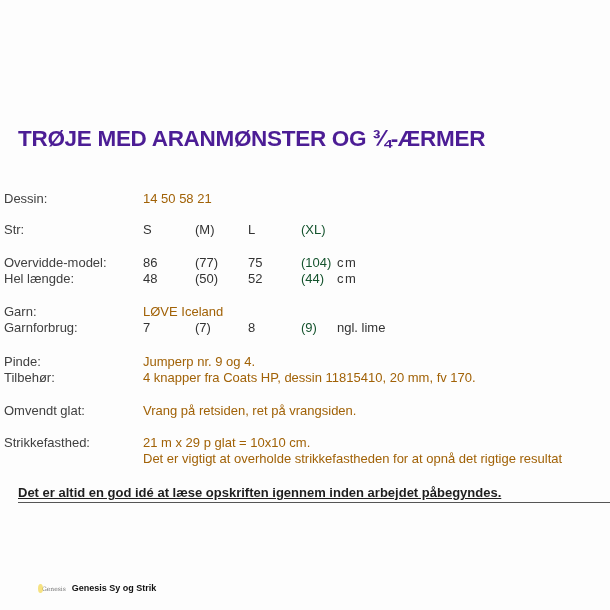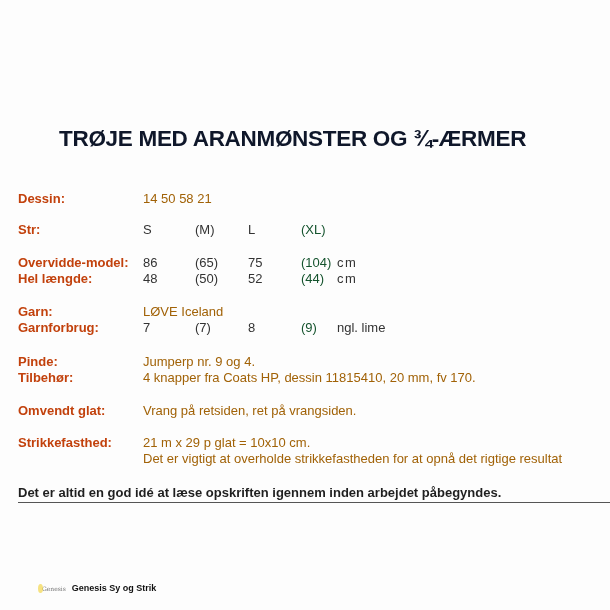--- a/index.html
+++ b/index.html
@@ -15,57 +15,57 @@
     font-family: "Liberation Sans", sans-serif;
     color: #222;
   }
   .title {
     position: absolute;
     left: 18px;
     top: 126px;
     font-size: 22.5px;
     font-weight: bold;
     letter-spacing: -0.3px;
-    color: #0f172a;
+    color: #4c1d95;
     white-space: nowrap;
-    margin-left: 41px;
   }
   .row {
     position: absolute;
     left: 0;
     height: 16px;
     font-size: 13px;
     line-height: 16px;
     white-space: nowrap;
   }
   .label {
     position: absolute;
-    left: 18px;
-    font-weight: bold;
-    color: #c2410c;
+    left: 4px;
+    font-weight: normal;
+    color: #404040;
   }
   .val {
     position: absolute;
     left: 143px;
     color: #a16207;
   }
   .c1 { position: absolute; left: 143px; color: #333; }
   .c2 { position: absolute; left: 195px; color: #333; }
   .c3 { position: absolute; left: 248px; color: #333; }
   .c4 { position: absolute; left: 301px; color: #14532d; }
   .unit { position: absolute; left: 337px; color: #333; }
   .cm { letter-spacing: 1.5px; text-align: right; }
   .notice {
     position: absolute;
     left: 18px;
     top: 485px;
     font-size: 13px;
     font-weight: bold;
     color: #1f1f1f;
     white-space: nowrap;
+    text-decoration: underline;
   }
   .rule {
     position: absolute;
     left: 18px;
     right: 0;
     top: 502px;
     height: 1px;
     background: #555;
   }
   .footer {
@@ -117,21 +117,21 @@
     <span class="label">Str:</span>
     <span class="c1">S</span>
     <span class="c2">(M)</span>
     <span class="c3">L</span>
     <span class="c4">(XL)</span>
   </div>
 
   <div class="row" style="top:255px;">
     <span class="label">Overvidde-model:</span>
     <span class="c1">86</span>
-    <span class="c2">(65)</span>
+    <span class="c2">(77)</span>
     <span class="c3">75</span>
     <span class="c4">(104)</span>
     <span class="unit cm">cm</span>
   </div>
 
   <div class="row" style="top:271px;">
     <span class="label">Hel længde:</span>
     <span class="c1">48</span>
     <span class="c2">(50)</span>
     <span class="c3">52</span>

